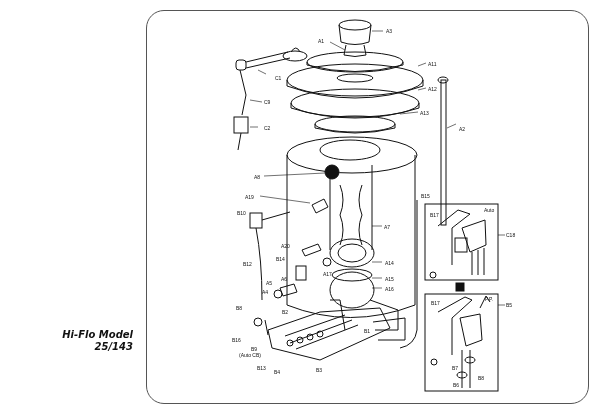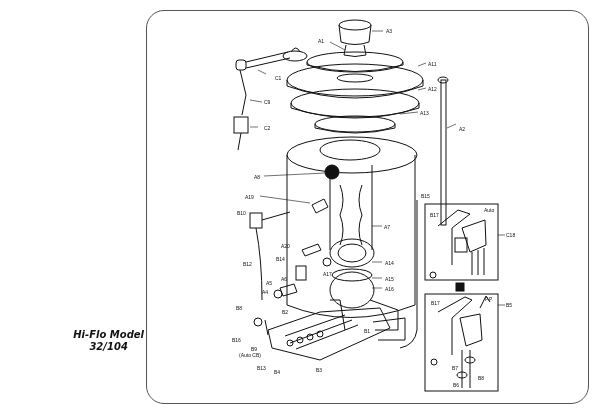--- a/index.html
+++ b/index.html
@@ -1,29 +1,29 @@
 <!DOCTYPE html>
 <html><head>
 <meta charset="utf-8">
 <style>
   html, body { margin:0; padding:0; background:#fff; }
   body { width:600px; height:411px; position:relative; overflow:hidden; font-family:"Liberation Sans", sans-serif; }
   .frame { position:absolute; left:146px; top:10px; width:443px; height:394px; border:1.5px solid #555; border-radius:18px; box-sizing:border-box; }
-  .title { position:absolute; right:456px; top:329px; text-align:center; font-family:"DejaVu Sans", sans-serif; font-weight:bold; font-style:italic; font-size:10px; line-height:12px; color:#111; }
+  .title { position:absolute; right:467px; top:329px; text-align:right; font-family:"DejaVu Sans", sans-serif; font-weight:bold; font-style:italic; font-size:10px; line-height:12px; color:#111; }
   .lbl { position:absolute; font-size:5px; line-height:6px; color:#111; white-space:nowrap; font-family:"Liberation Sans", sans-serif; }
   svg.drawing { position:absolute; left:0; top:0; }
 </style>
 </head>
 <body>
 
 <div class="frame"></div>
 
 <div class="title">
   <div>Hi-Flo Model</div>
-  <div>32/104</div>
+  <div>25/143</div>
 </div>
 
 <svg class="drawing" width="600" height="411" viewBox="0 0 600 411" fill="none" stroke="#111" stroke-width="1">
 
   <g>
     <ellipse cx="355" cy="25" rx="16" ry="5"></ellipse>
     <path d="M339 25 L341 42 Q355 47 369 42 L371 25"></path>
     <path d="M346 45 L344 55 Q355 58 366 55 L364 45"></path>
   </g>
 

